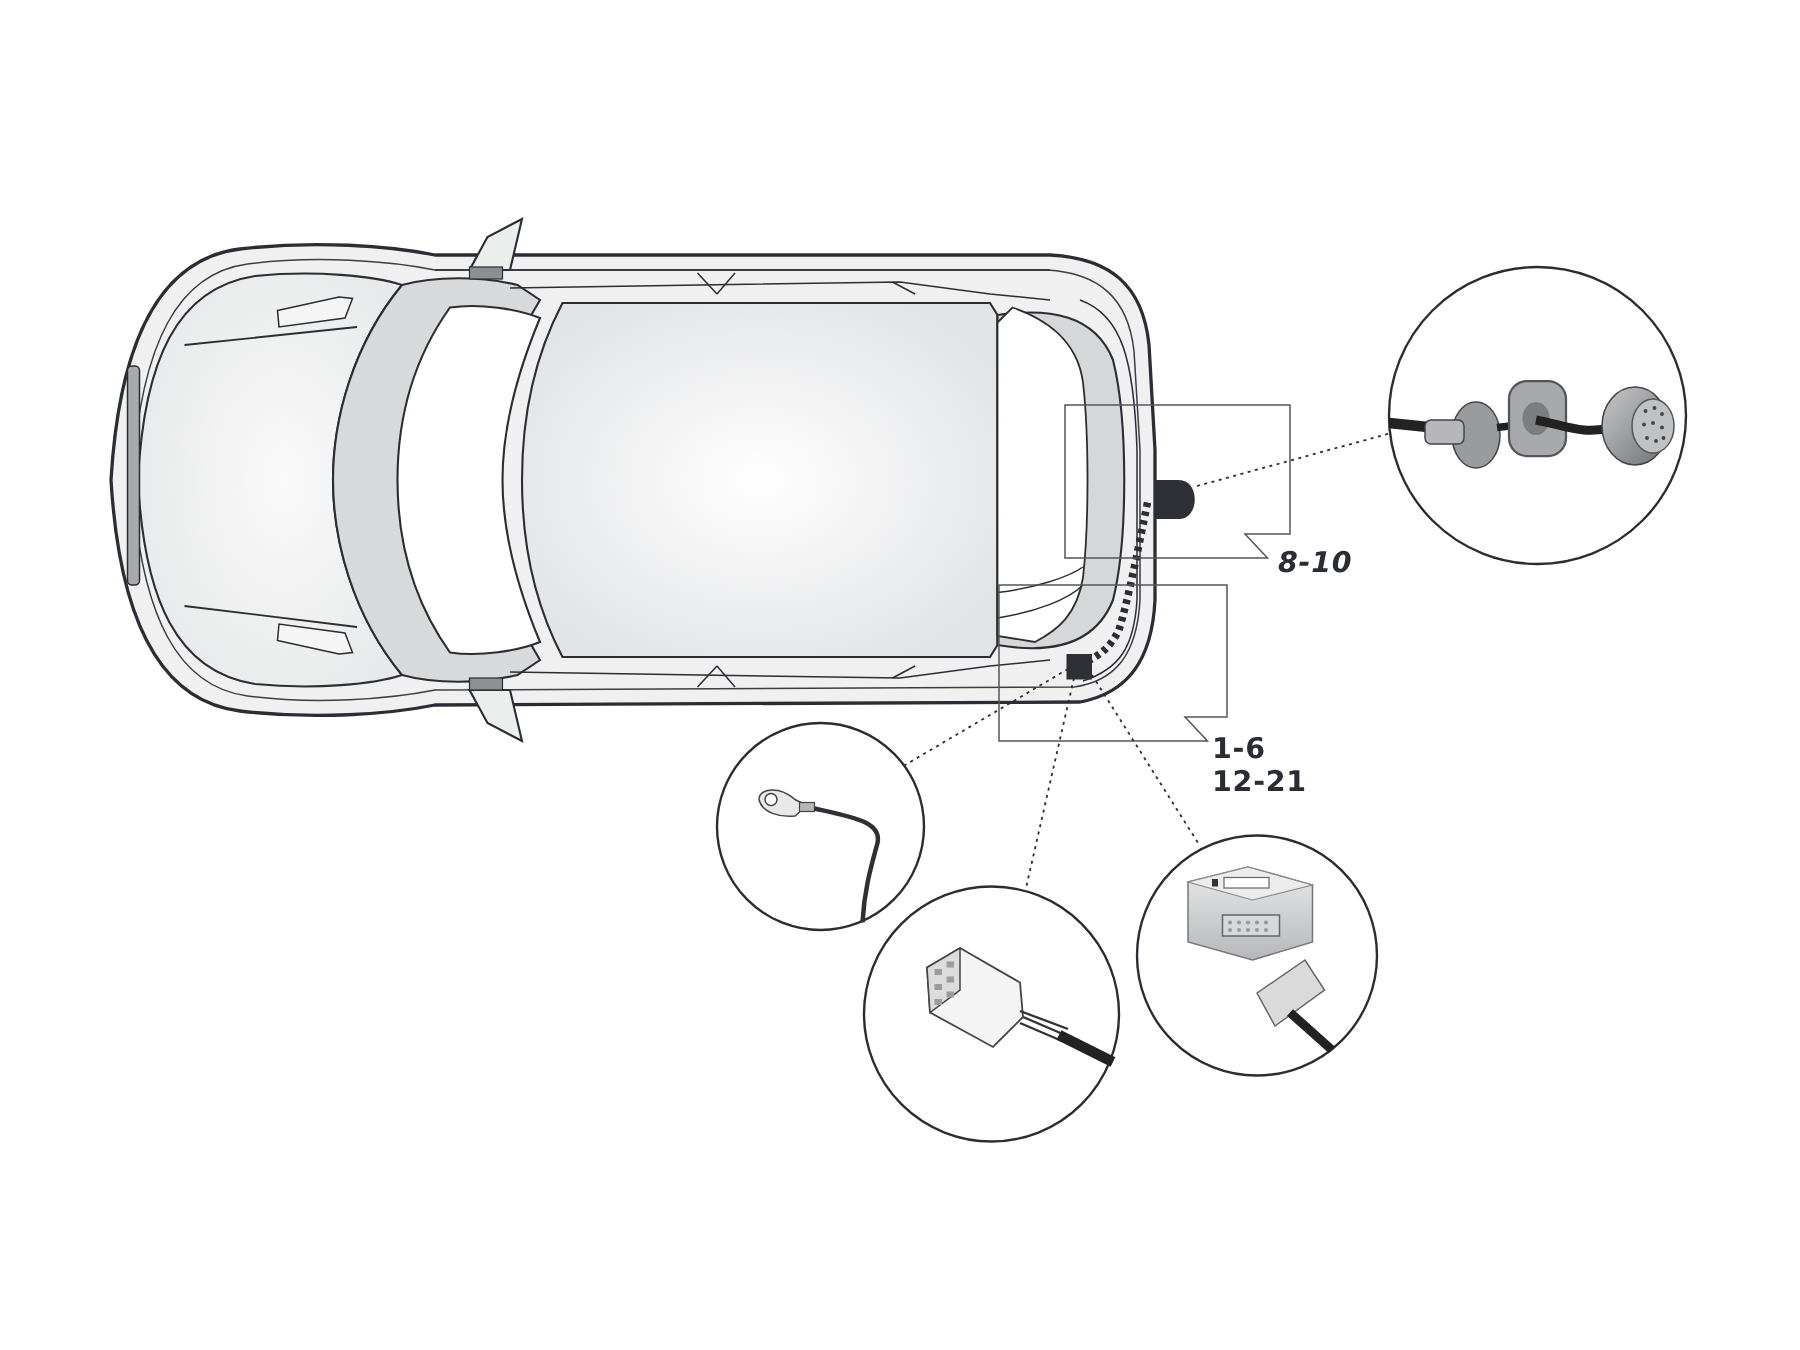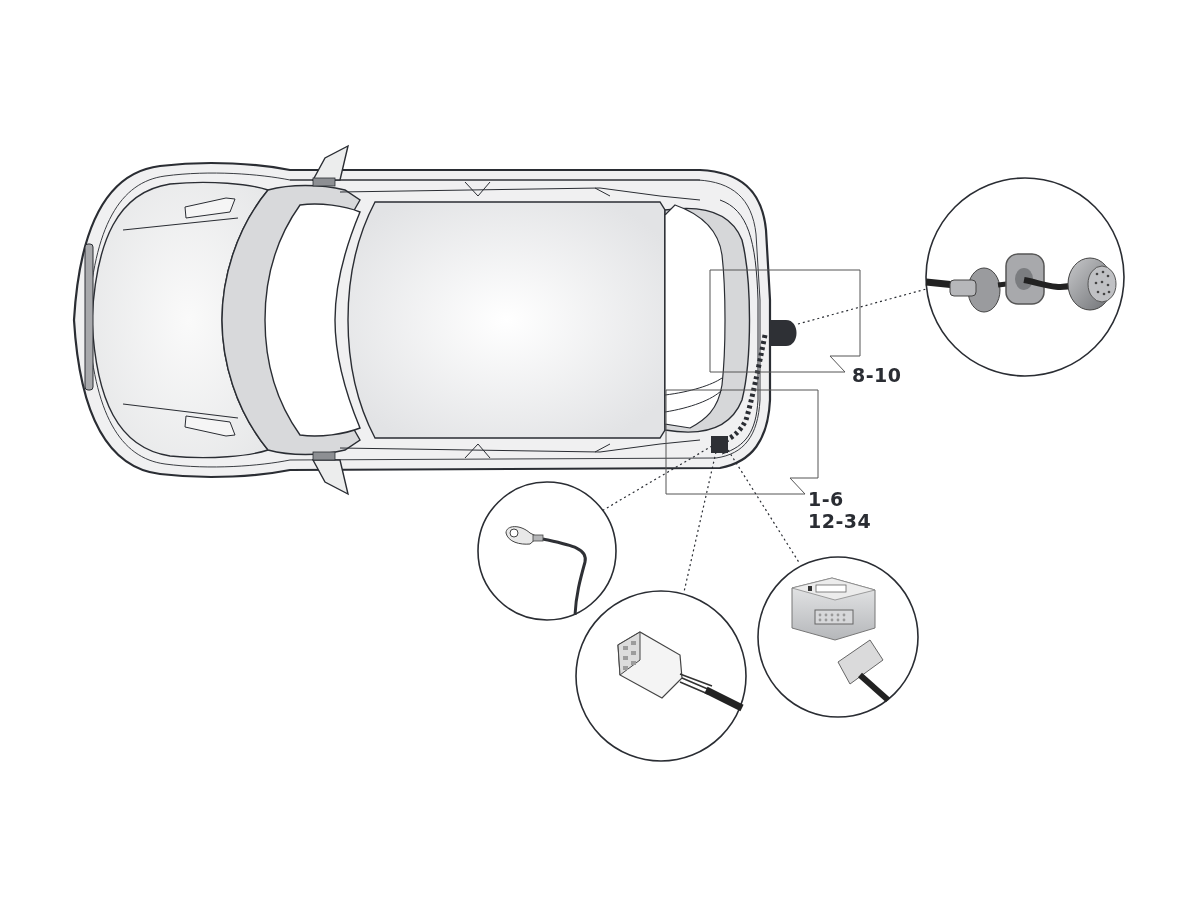--- a/index.html
+++ b/index.html
@@ -162,16 +162,16 @@
           <circle cx="826" cy="620" r="1.4"></circle>
           <circle cx="832" cy="620" r="1.4"></circle>
           <circle cx="838" cy="620" r="1.4"></circle>
           <circle cx="844" cy="620" r="1.4"></circle>
     </g>
     <path d="M838,662 L870,640 L883,660 L850,684 Z" fill="#dadadb" stroke="#666" stroke-width="1"></path>
     <path d="M860,675 L888,700" stroke="#222" stroke-width="6"></path>
   </g>
 </svg>
 
-<div class="callout-label" style="left:852px;top:364px;">8-10</div>
+<div class="callout-label" style="left:852px;top:364px;font-style:italic;">8-10</div>
 <div class="callout-label" style="left:808px;top:488px;">1-6</div>
-<div class="callout-label" style="left:808px;top:510px;">12-34</div>
+<div class="callout-label" style="left:808px;top:510px;">12-21</div>
 </div>
 
 </body></html>

